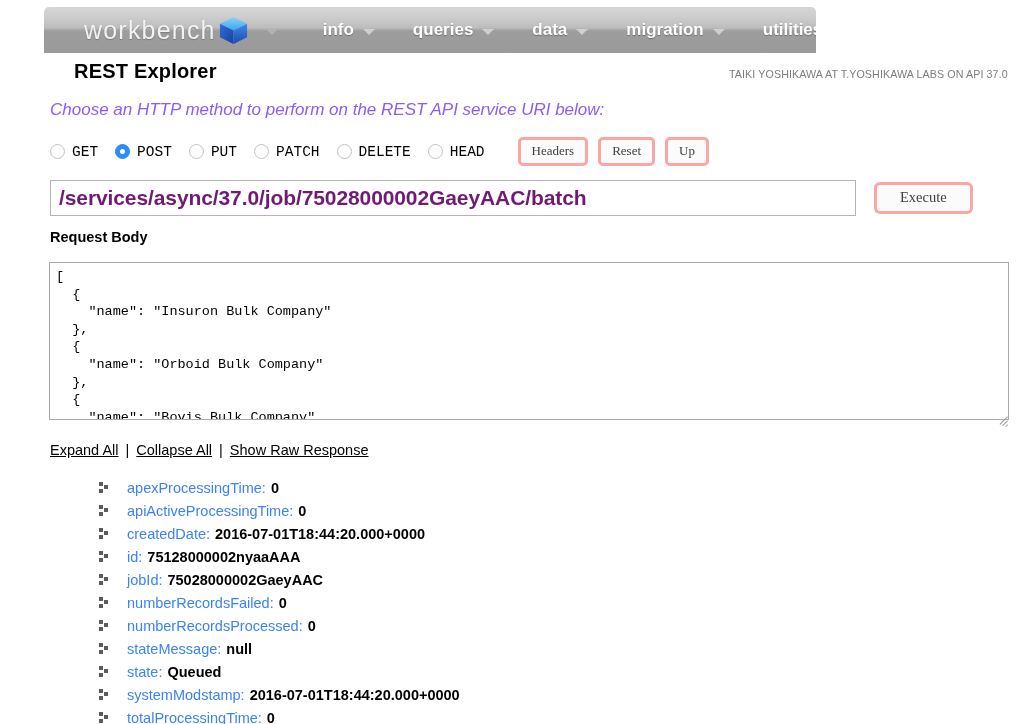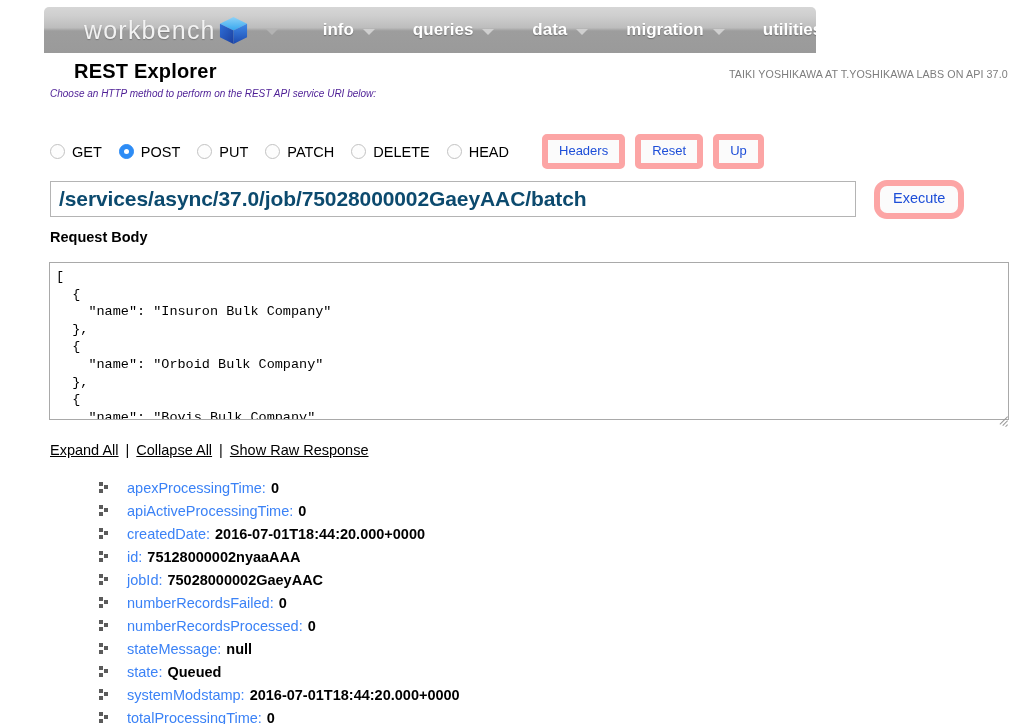--- a/index.html
+++ b/index.html
@@ -101,40 +101,41 @@
     letter-spacing: .1px;
     transform: scaleX(.93);
     transform-origin: right;
     white-space: nowrap;
   }
 
   
   .instruction {
     position: absolute;
     left: 50px;
-    top: 88px;
-    font-size: 10px;
+    top: 100px;
+    font-size: 17px;
     font-style: italic;
-    color: #4c1d95;
+    color: #8b5cf6;
   }
 
   
   .method-row {
     position: absolute;
     left: 50px;
     top: 139px;
     display: flex;
     align-items: center;
     height: 25px;
   }
   .radio-opt {
     display: flex;
     align-items: center;
     margin-right: 17px;
     white-space: nowrap;
+    font-family: Liberation Mono, monospace;
   }
   .radio {
     width: 15px;
     height: 15px;
     border-radius: 50%;
     border: 1px solid #c2c2c2;
     background: #fdfdfd;
     box-sizing: border-box;
     flex: none;
     margin-right: 7px;
@@ -150,25 +151,25 @@
     left: 4px; top: 4px;
     width: 5px; height: 5px;
     border-radius: 50%;
     background: #fff;
   }
   .radio-label {
     font-size: 14.5px;
     color: #000;
   }
   .btn {
-    font-family: Liberation Sans, sans-serif;
+    font-family: Liberation Serif, serif;
     font-size: 13px;
-    color: #1d4ed8;
+    color: #404040;
     background: #fbfbfb;
-    border: 6px solid #fca5a5;
+    border: 3px solid #fca5a5;
     border-radius: 5px;
     padding: 4px 11px 5px;
     margin-left: 10px;
     line-height: 1.1;
     white-space: nowrap;
   }
   .method-row .btn:first-of-type { margin-left: 16px; }
 
   
   .uri-row {
@@ -180,30 +181,30 @@
   }
   .uri-input {
     width: 806px;
     height: 36px;
     box-sizing: border-box;
     border: 1px solid #b4b4b4;
     background: #fff;
     font-family: "Liberation Sans", sans-serif;
     font-size: 21px;
     font-weight: bold;
-    color: #0c4a6e;
+    color: #701a75;
     padding: 0 8px;
     outline: none;
     letter-spacing: -.1px;
   }
   .execute-btn {
     margin-left: 18px;
     font-size: 14.5px;
-    padding: 5px 13px 6px;
-    border-radius: 13px;
+    padding: 5px 23px 6px;
+    border-radius: 6px;
   }
 
   
   .req-label {
     position: absolute;
     left: 50px;
     top: 229px;
     font-size: 14.5px;
     font-weight: bold;
   }

